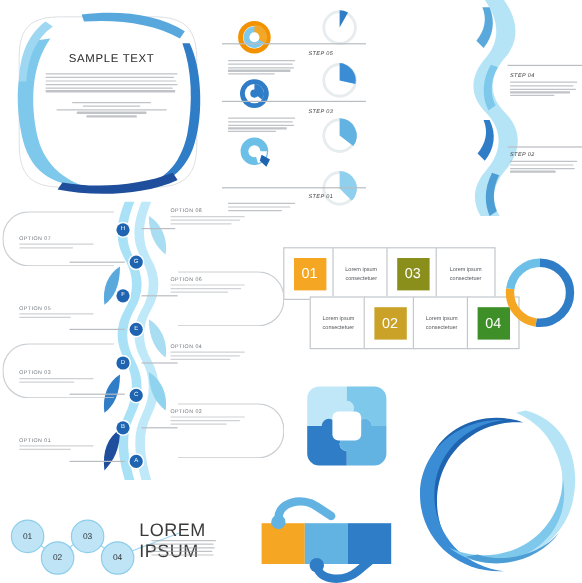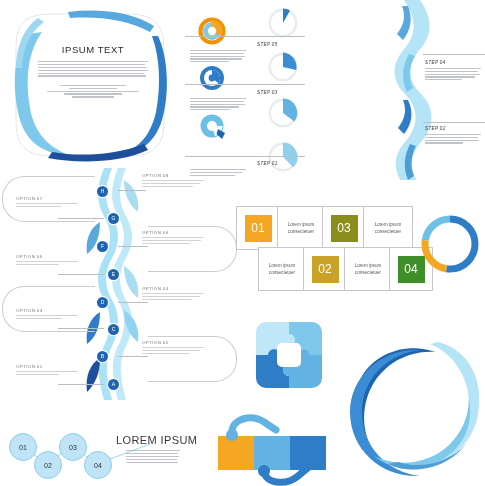--- a/index.html
+++ b/index.html
@@ -72,21 +72,21 @@
 
   
   #swirl{left:342px;top:332px;width:142px;height:146px;}
 
   
   #lorem-bottom{left:0px;top:424px;width:200px;height:62px;}
   .lb-circle{position:absolute;width:26px;height:26px;border-radius:50%;
              background:#bfe4f6;border:1px solid #8ccdea;
              display:flex;align-items:center;justify-content:center;
              font-size:7px;color:#2c3033;font-family:"Liberation Sans",sans-serif;}
-  .lb-title{position:absolute;font-size:11px;letter-spacing:.4px;color:#3a3a3a;}
+  .lb-title{position:absolute;font-size:15px;letter-spacing:.4px;color:#3a3a3a;}
   .lb-text{position:absolute;width:54px;}
   .lb-text .fill{height:1.4px;background:#9aa0a6;}
 
   
   #cycle{left:206px;top:414px;width:128px;height:72px;}
 </style>
 </head>
 <body>
 
 <div class="stage">
@@ -98,21 +98,21 @@
       <path d="M20 26 C6 44 4 74 10 104 C16 134 34 146 64 148
                C40 140 26 124 22 100 C17 70 20 44 34 24 Z" fill="#7ec8ec"></path>
       <path d="M30 10 C16 20 8 38 8 60 L14 60 C15 40 22 24 36 14 Z" fill="#9ed7f1"></path>
       <path d="M150 28 C160 48 162 86 154 112 C146 138 126 150 96 150
                C128 146 142 130 148 104 C153 78 152 50 144 28 Z" fill="#2f7dc6"></path>
       <path d="M40 150 C70 156 112 155 140 142 L136 136
                C108 147 72 149 44 144 Z" fill="#1f4f9c"></path>
       <path d="M60 4 C92 0 124 4 146 18 L142 24 C120 12 92 8 62 10 Z" fill="#58a8dd"></path>
     </svg>
     <div class="card-inner">
-      <div class="sample-title">IPSUM TEXT</div>
+      <div class="sample-title">SAMPLE TEXT</div>
       <div class="fillblk sample-body">
         <span class="fill" style="width:100%"></span>
         <span class="fill" style="width:97%"></span>
         <span class="fill" style="width:99%"></span>
         <span class="fill" style="width:100%"></span>
         <span class="fill" style="width:96%"></span>
         <span class="fill" style="width:98%"></span>
       </div>
       <div class="fillblk sample-body2">
         <span class="fill" style="width:72%"></span>

